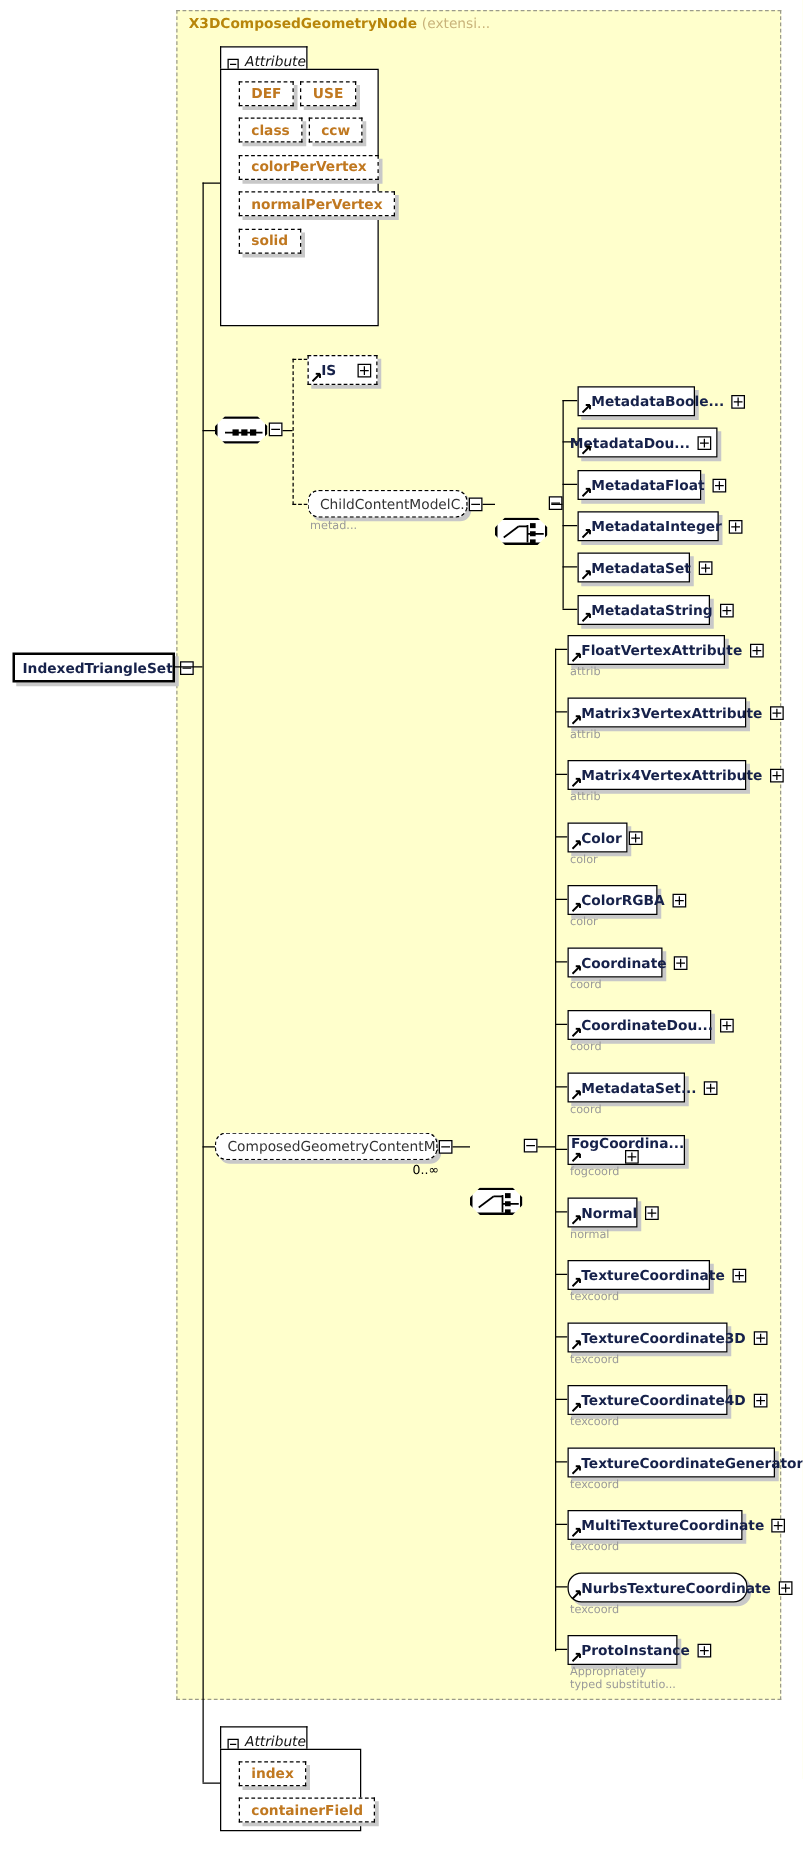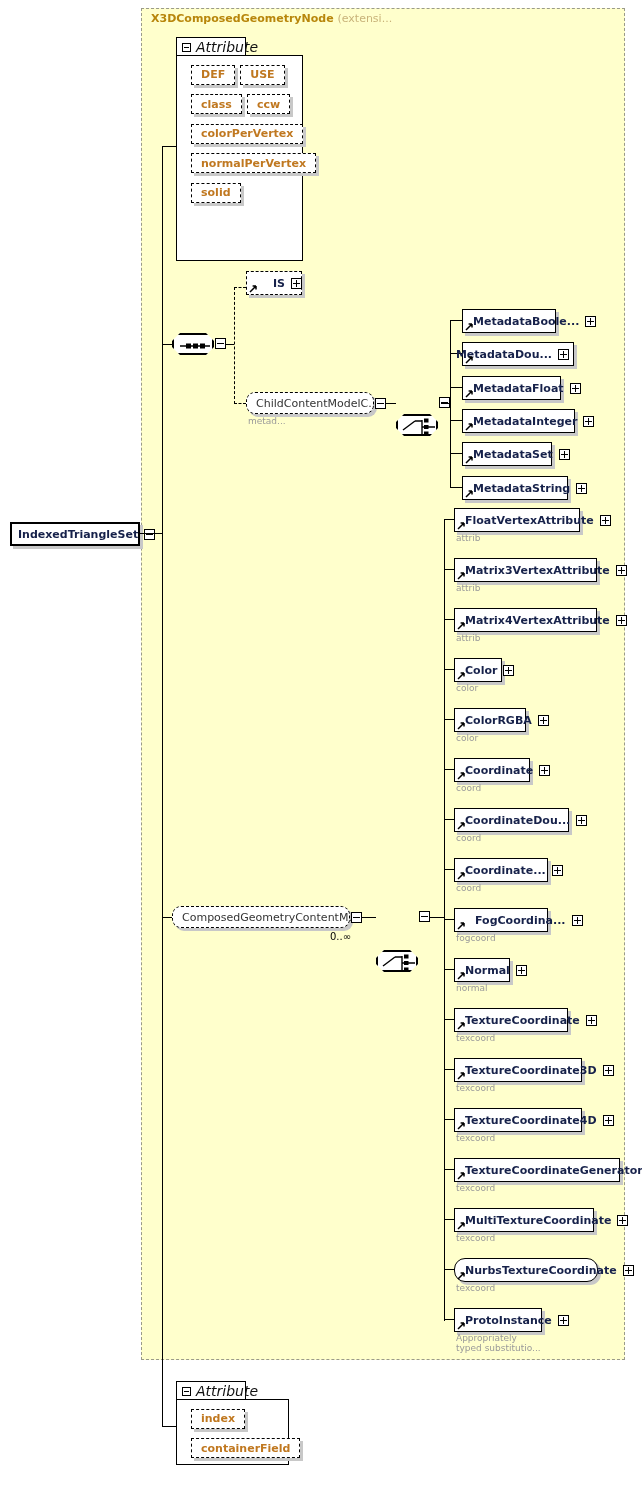--- a/index.html
+++ b/index.html
@@ -69,23 +69,23 @@
   
   .attr-panel{
     box-sizing:border-box;
     background:#ffffff;
     border:1px solid #000;
   }
   .attr-tab{
     box-sizing:border-box;
     background:#ffffff;
     border:1px solid #000;border-bottom:none;
-    height:19px;display:flex;align-items:center;gap:5px;
+    height:19px;display:flex;align-items:flex-end;gap:5px;
     padding:0 7px 0 5px;
-    font-size:14px;font-style:italic;color:#111;
+    font-size:11px;font-style:italic;color:#111;
     white-space:nowrap;
   }
   .minibox{
     width:9px;height:9px;box-sizing:border-box;border:1px solid #000;background:#fff;
     position:relative;flex:none;
   }
   .minibox::before{
     content:"";position:absolute;left:1px;right:1px;top:3px;height:1px;background:#000;
   }
   .attr-item{
@@ -200,21 +200,21 @@
     <rect x="26" y="8.5" width="5" height="5" fill="#000"></rect>
   </svg>
 </div>
 <div class="abs tgl-free" style="left:215px;top:338px;"></div>
 <div class="abs ln lnh" style="left:226px;top:344px;width:8px;"></div>
 
 <div class="abs dln-v" style="left:234px;top:287px;height:117px;"></div>
 <div class="abs dln-h" style="left:234px;top:287px;width:12px;"></div>
 <div class="abs dln-h" style="left:234px;top:403px;width:12px;"></div>
 
-<div class="abs elembox thin" style="left:246px;top:271px;width:56px;border-style:dashed;justify-content:space-between;padding-left:26px;align-items:center;">
+<div class="abs elembox thin" style="left:246px;top:284px;width:56px;border-style:dashed;justify-content:space-between;padding-left:10px;align-items:center;">
   <span class="lbl">IS</span>
   <span class="tgl plus"></span>
   <svg class="refarrow" viewBox="0 0 8 8">
     <path d="M1 7 L7 1 M7 1 L3.6 1 M7 1 L7 4.4" stroke="#000" stroke-width="1.5" fill="none"></path>
   </svg>
 </div>
 
 <div class="abs modelgrp" style="left:246px;top:392px;width:128px;justify-content:flex-start;">
   <span>ChildContentModelC...</span>
 </div>
@@ -380,30 +380,30 @@
   <span class="lbl">CoordinateDou...</span>
   <span class="tgl plus"></span>
   <svg class="refarrow" viewBox="0 0 8 8">
       <path d="M1 7 L7 1 M7 1 L3.6 1 M7 1 L7 4.4" stroke="#000" stroke-width="1.5" fill="none"></path>
     </svg>
 </div>
 <div class="abs sublabel" style="left:456px;top:833px;">coord</div>
 
 <div class="abs ln lnh" style="left:444px;top:869px;width:10px;"></div>
 <div class="abs elembox thin" style="left:454px;top:858px;width:94px;justify-content:space-between;padding-left:10px;">
-  <span class="lbl">Coordinate...</span>
+  <span class="lbl">MetadataSet...</span>
   <span class="tgl plus"></span>
   <svg class="refarrow" viewBox="0 0 8 8">
       <path d="M1 7 L7 1 M7 1 L3.6 1 M7 1 L7 4.4" stroke="#000" stroke-width="1.5" fill="none"></path>
     </svg>
 </div>
 <div class="abs sublabel" style="left:456px;top:883px;">coord</div>
 
 <div class="abs ln lnh" style="left:444px;top:919px;width:10px;"></div>
-<div class="abs elembox thin" style="left:454px;top:908px;width:94px;justify-content:space-between;padding-left:20px;">
+<div class="abs elembox thin" style="left:454px;top:908px;width:94px;justify-content:space-between;padding-left:6px;flex-direction:column;">
   <span class="lbl">FogCoordina...</span>
   <span class="tgl plus"></span>
   <svg class="refarrow" viewBox="0 0 8 8">
       <path d="M1 7 L7 1 M7 1 L3.6 1 M7 1 L7 4.4" stroke="#000" stroke-width="1.5" fill="none"></path>
     </svg>
 </div>
 <div class="abs sublabel" style="left:456px;top:933px;">fogcoord</div>
 
 <div class="abs ln lnh" style="left:444px;top:969px;width:10px;"></div>
 <div class="abs elembox thin" style="left:454px;top:958px;width:56px;justify-content:space-between;padding-left:10px;">

